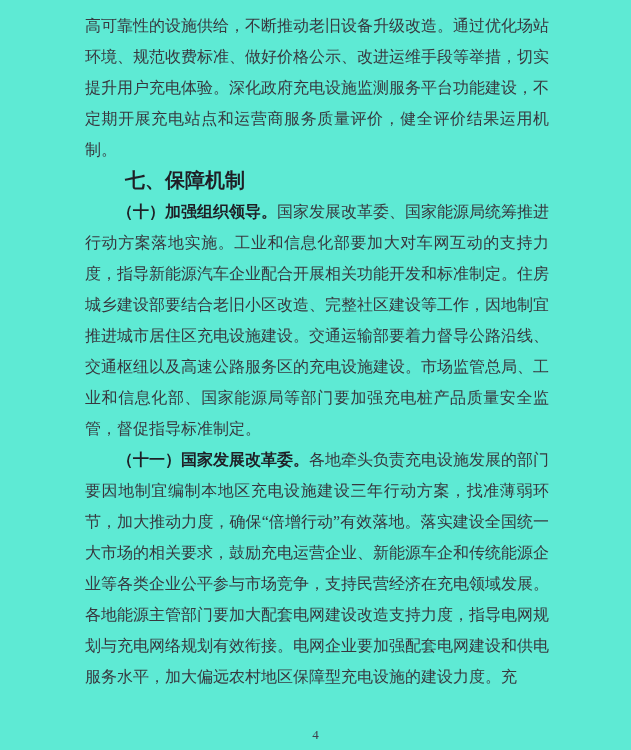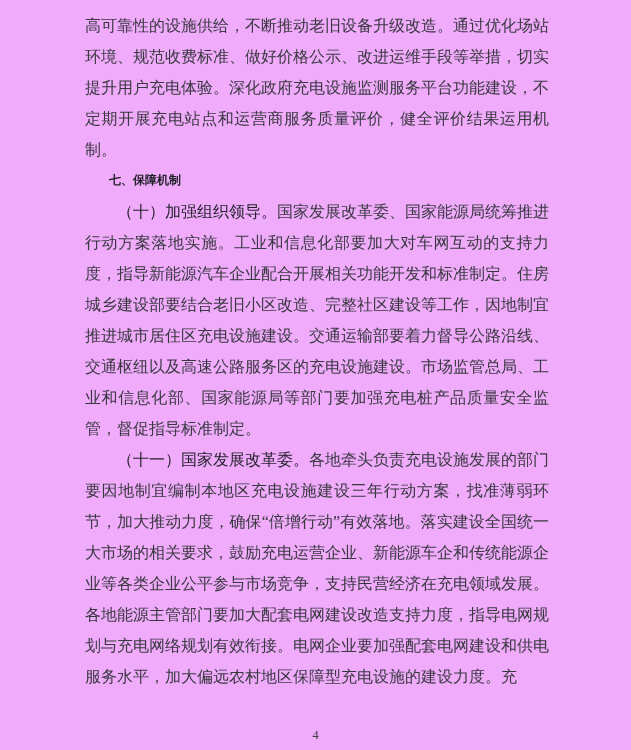--- a/index.html
+++ b/index.html
@@ -9,21 +9,21 @@
   }
   body {
     width: 631px;
     height: 750px;
     position: relative;
     font-family: "Liberation Serif", "DejaVu Serif", serif;
   }
   .page {
     position: absolute;
     inset: 0;
-    background: #f0abfc;
+    background: #5eead4;
     overflow: hidden;
   }
   .content {
     position: absolute;
     top: 10px;
     left: 85px;
     width: 464px;
     font-size: 16px;
     line-height: 31px;
     color: #38383f;
@@ -34,29 +34,29 @@
   .para {
     margin: 0;
     padding: 0;
   }
   .para.indent {
     text-indent: 2em;
   }
   .heading {
     margin: 0;
     padding: 0;
-    font-size: 12px;
+    font-size: 20px;
     line-height: 31px;
     font-weight: bold;
     color: #1f1f26;
     text-indent: 2em;
     text-align: left;
   }
   .lead {
-    font-weight: normal;
+    font-weight: bold;
     color: #1f1f26;
   }
   .page-number {
     position: absolute;
     bottom: 9px;
     left: 0;
     right: 0;
     text-align: center;
     font-size: 13px;
     line-height: 13px;

